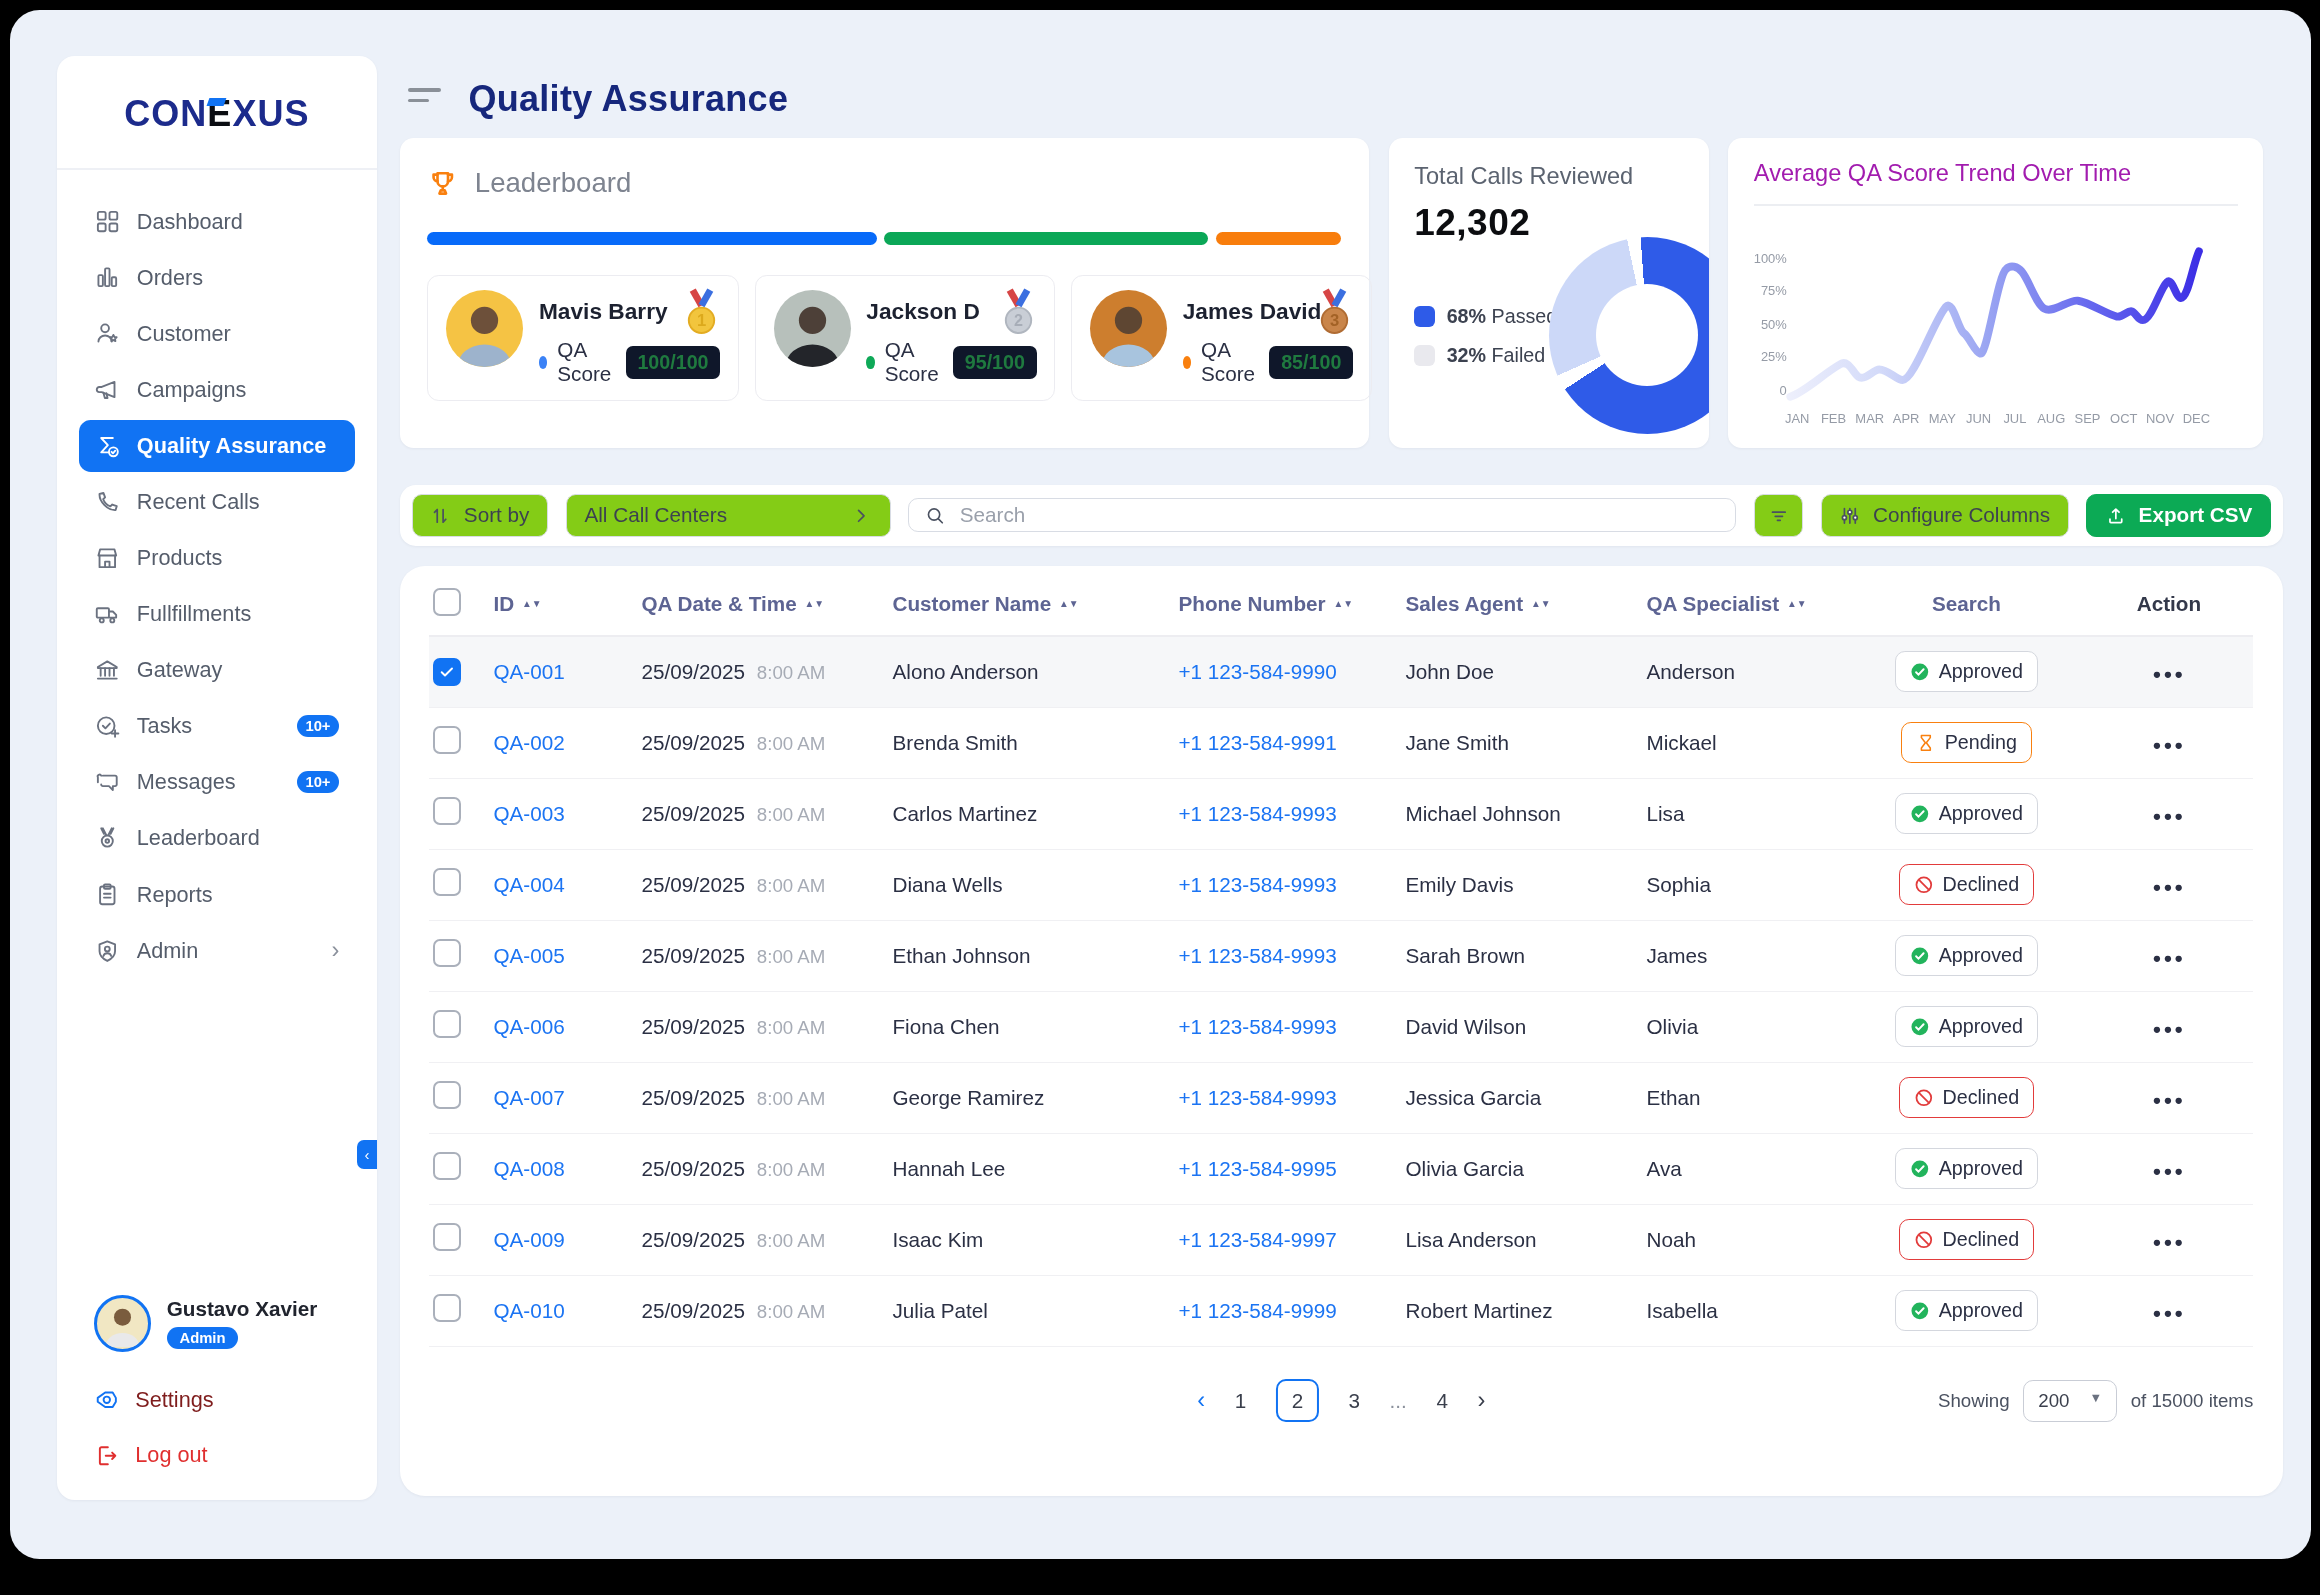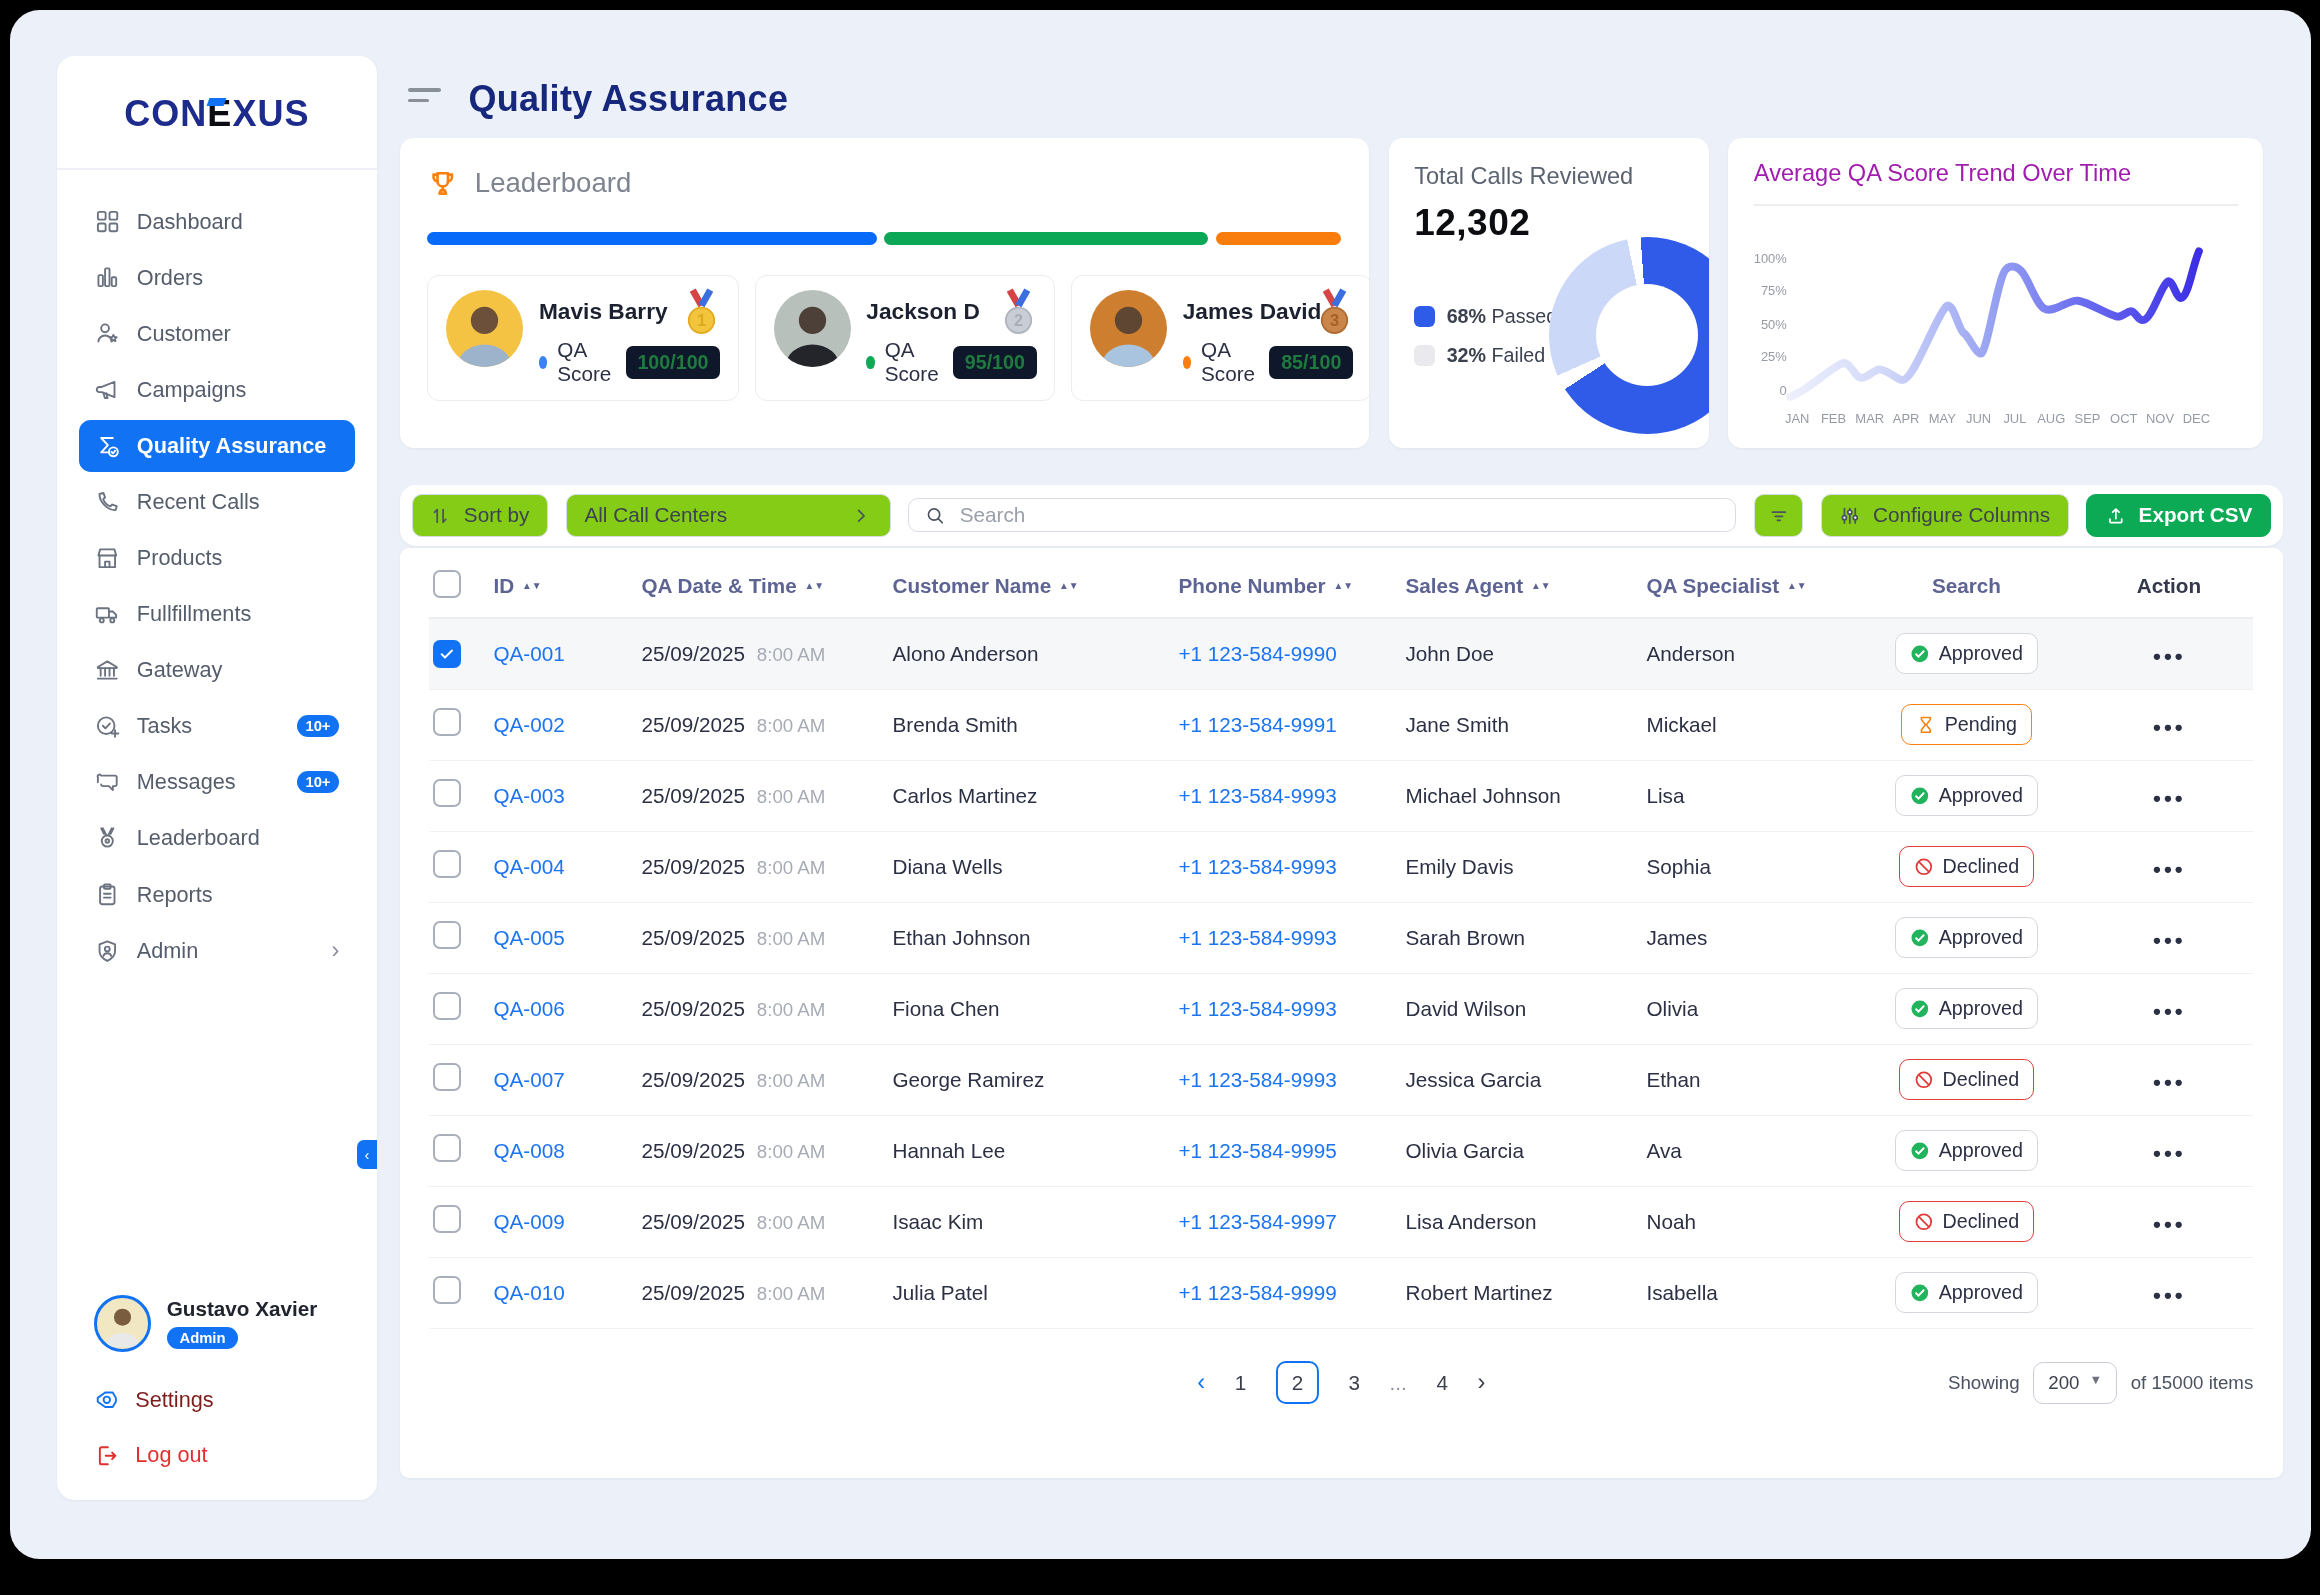--- a/index.html
+++ b/index.html
@@ -81,21 +81,21 @@
   .tb-btn svg, .toolbar svg { width:21.7px; height:21.7px; stroke:#4a5160; fill:none; stroke-width:1.9; stroke-linecap:round; stroke-linejoin:round; }
   .tb-select { width:325px; justify-content:space-between; }
   .tb-search { flex:1; display:flex; align-items:center; gap:13.8px; border:1.5px solid #d8dce4; border-radius:9.9px; height:34px; padding:0 15.8px; }
   .tb-search input { border:none; outline:none; font-size:20.7px; color:#3c4250; width:100%; font-family:inherit; }
   .tb-search input::placeholder { color:#9aa0ab; }
   .tb-icon { width:49px; justify-content:center; padding:0; }
   .tb-export { background:#0caa55; border-color:#0caa55; color:#fff; font-weight:700; }
   .tb-export svg { stroke:#fff; }
 
   
-  .table-card { position:absolute; top:492px; left:0; width:1883px; height:930px; background:#fff; border-radius:9px; box-shadow:0 1px 3px rgba(16,24,40,.05); padding:7.9px 29.6px 0 29.6px; }
+  .table-card { position:absolute; top:510px; left:0; width:1883px; height:930px; background:#fff; border-radius:25px; box-shadow:0 1px 3px rgba(16,24,40,.05); padding:7.9px 29.6px 0 29.6px; }
   .tgrid { display:grid; grid-template-columns:64px 148px 251px 286px 227px 241px 202px 236px 1fr; align-items:center; }
   .thead { height:63px; border-bottom:2px solid #ededf1; }
   .th { display:flex; align-items:center; gap:7.9px; font-size:20.7px; font-weight:600; color:#5d6493; }
   .th .sort { display:flex; flex-direction:column; font-size:9.9px; line-height:7.9px; color:#5d6493; }
   .th-action { color:#33384a; }
   .c-status, .c-action { justify-self:center; text-align:center; }
   .trow { height:71px; border-bottom:1.5px solid #f0f0f3; font-size:20.7px; color:#2b3044; }
   .trow.selected { background:#f6f7f9; }
   .cb { width:27.6px; height:27.6px; border:2px solid #aab0bb; border-radius:6.9px; display:inline-flex; align-items:center; justify-content:center; background:#fff; cursor:pointer; margin-left:3.9px; }
   .cb.checked { background:#1173f3; border-color:#1173f3; }
@@ -111,21 +111,21 @@
 
   
   .pager-row { position:relative; height:108px; display:flex; align-items:center; }
   .pager { position:absolute; left:50%; transform:translateX(-50%); display:flex; align-items:center; gap:29.6px; font-size:20.7px; color:#3a3f4c; }
   .pg-arrow { font-size:23.6px; cursor:pointer; }
   .pg-prev { color:#1173f3; }
   .pg-num { cursor:pointer; }
   .pg-num.active { border:2px solid #1173f3; border-radius:9.9px; width:43px; height:43px; display:flex; align-items:center; justify-content:center; }
   .pg-dots { color:#8b919c; }
   .showing { position:absolute; right:0; display:flex; align-items:center; gap:13.8px; font-size:18.7px; color:#4a5160; }
-  .show-select { border:1.5px solid #c9cdd6; border-radius:9.9px; padding:8.9px 13.8px; display:flex; gap:10px; cursor:pointer; color:#3a3f4c; }
+  .show-select { border:1.5px solid #c9cdd6; border-radius:9.9px; padding:8.9px 13.8px; display:flex; gap:20px; cursor:pointer; color:#3a3f4c; }
   .show-select .car { font-size:12.8px; color:#6b7280; }
 </style>
 </head>
 <body>
 
 <div class="app">
 
   <aside class="sidebar">
     <div class="logo"><span>CON</span><span class="logo-e">E</span><span>XUS</span></div>
     <div class="side-div"></div>

